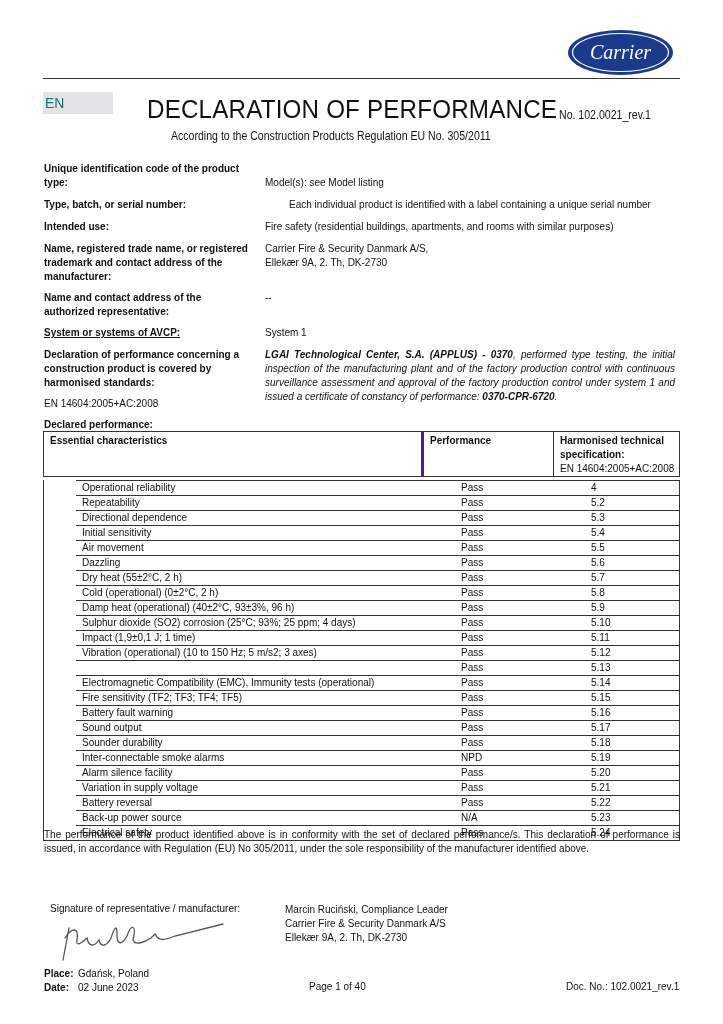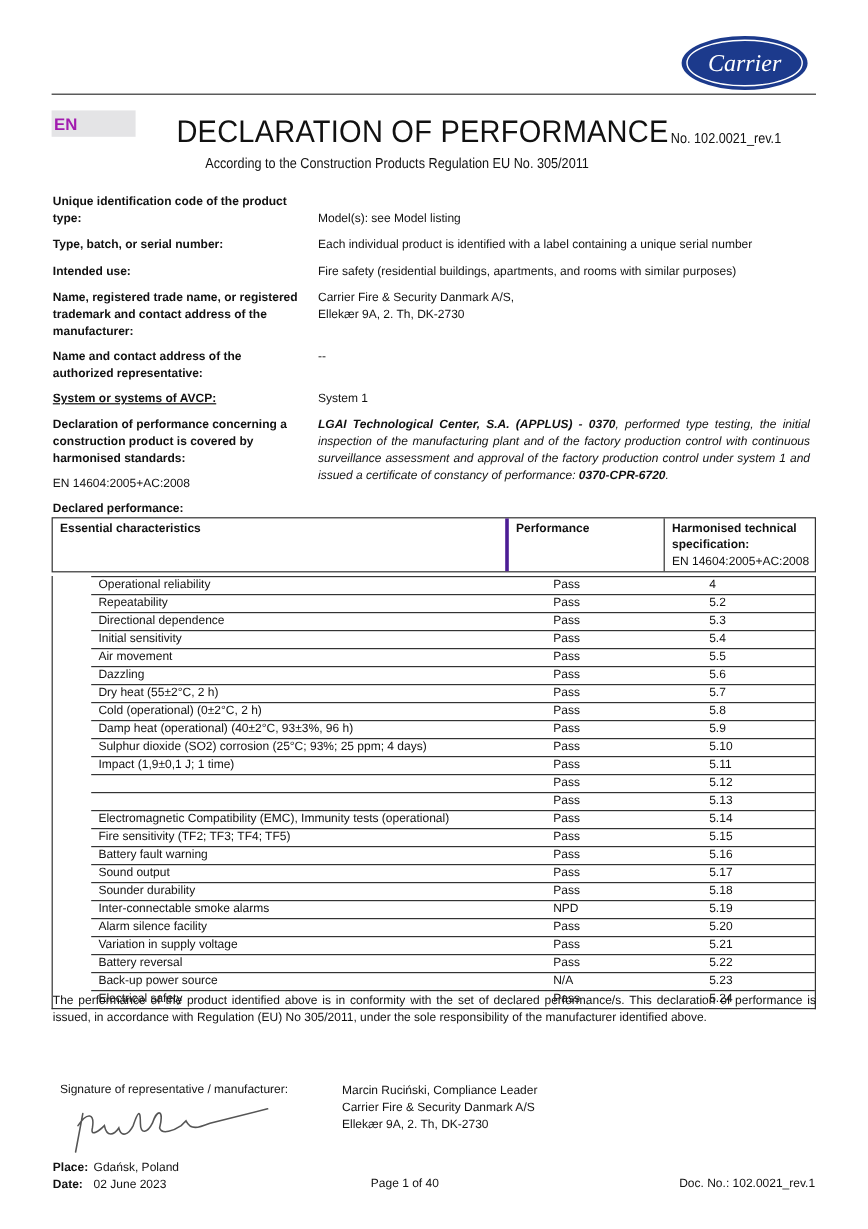--- a/index.html
+++ b/index.html
@@ -4,21 +4,21 @@
 <style>
   html, body { margin: 0; padding: 0; background: #ffffff; }
   body { width: 723px; height: 1024px; position: relative; overflow: hidden;
          font-family: "Liberation Sans", sans-serif; color: #111; }
   .abs { position: absolute; }
 
   
   .logo { left: 567px; top: 29px; width: 107px; height: 47px; }
   .rule { left: 43px; top: 78px; width: 637px; height: 1px; background: #333; }
   .en-badge { left: 43px; top: 92px; width: 70px; height: 22px; background: #e4e4e6;
-              color: #a21caf; font-weight: bold; font-size: 14px; line-height: 22px;
+              color: #0f766e; font-weight: normal; font-size: 14px; line-height: 22px;
               padding-left: 2px; box-sizing: border-box; }
   .doc-title { left: 147px; top: 94px; font-size: 26px; letter-spacing: 0.2px; color: #111;
                font-family: "Liberation Sans Narrow", "Liberation Sans", sans-serif; transform: scaleX(0.93); transform-origin: left top; white-space: nowrap; }
   .doc-no { left: 559px; top: 108px; font-size: 12px; transform: scaleX(0.88); transform-origin: left top; white-space: nowrap; }
   .subtitle { left: 171px; top: 129px; font-size: 12px; transform: scaleX(0.88); transform-origin: left top; white-space: nowrap; }
 
   
   .lbl { left: 44px; width: 210px; font-size: 10px; font-weight: bold; line-height: 14px; }
   .val { left: 265px; width: 410px; font-size: 10px; line-height: 14px; }
   .val.it { font-style: italic; text-align: justify; }
@@ -60,21 +60,21 @@
 <div class="abs rule"></div>
 <div class="abs en-badge">EN</div>
 <div class="abs doc-title">DECLARATION OF PERFORMANCE</div>
 <div class="abs doc-no">No. 102.0021_rev.1</div>
 <div class="abs subtitle">According to the Construction Products Regulation EU No. 305/2011</div>
 
 <div class="abs lbl" style="top:162px;">Unique identification code of the product type:</div>
 <div class="abs val" style="top:176px;">Model(s): see Model listing</div>
 
 <div class="abs lbl" style="top:198px;">Type, batch, or serial number:</div>
-<div class="abs val" style="top:198px;">Each individual product is identified with a label containing a unique serial number</div>
+<div class="abs val" style="top:198px;text-align:center;">Each individual product is identified with a label containing a unique serial number</div>
 
 <div class="abs lbl" style="top:220px;">Intended use:</div>
 <div class="abs val" style="top:220px;">Fire safety (residential buildings, apartments, and rooms with similar purposes)</div>
 
 <div class="abs lbl" style="top:242px;">Name, registered trade name, or registered trademark and contact address of the manufacturer:</div>
 <div class="abs val" style="top:242px;">
   <div>Carrier Fire &amp; Security Danmark A/S,</div>
   <div>Ellekær 9A, 2. Th, DK-2730</div>
 </div>
 
@@ -148,20 +148,21 @@
         <span class="a">Sulphur dioxide (SO2) corrosion (25°C; 93%; 25 ppm; 4 days)</span>
         <span class="b">Pass</span>
         <span class="d">5.10</span>
       </div>
       <div class="tr">
         <span class="a">Impact (1,9±0,1 J; 1 time)</span>
         <span class="b">Pass</span>
         <span class="d">5.11</span>
       </div>
       <div class="tr">
+        <span class="a">Vibration (operational) (10 to 150 Hz; 5 m/s2; 3 axes)</span>
         <span class="b">Pass</span>
         <span class="d">5.12</span>
       </div>
       <div class="tr">
         <span class="b">Pass</span>
         <span class="d">5.13</span>
       </div>
       <div class="tr">
         <span class="a">Electromagnetic Compatibility (EMC), Immunity tests (operational)</span>
         <span class="b">Pass</span>

